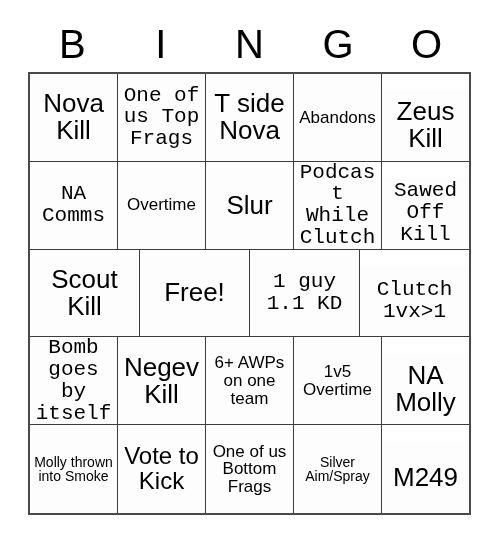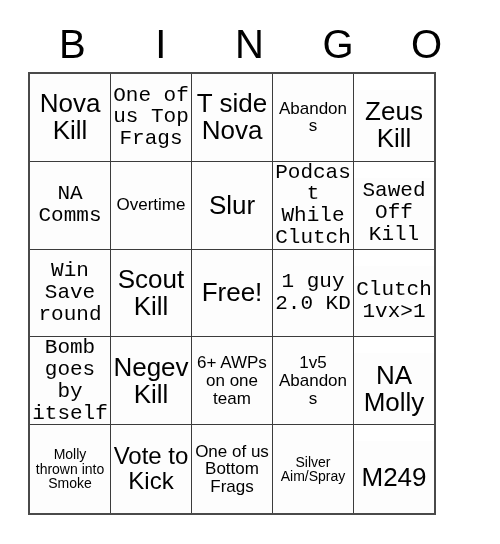--- a/index.html
+++ b/index.html
@@ -43,21 +43,21 @@
     font-weight: 400;
     color: #000000;
     letter-spacing: 0px;
   }
 
   
   .grid {
     position: absolute;
     left: 28px;
     top: 72px;
-    width: 408px;
+    width: 443px;
     height: 443px;
     border: 2px solid #4a4a4a;
     box-sizing: border-box;
     background: #ffffff;
     display: flex;
     flex-direction: column;
   }
   .grid-row {
     display: flex;
     flex: 1 1 0;
@@ -140,48 +140,45 @@
           <span class="cell-text">Slur</span>
         </div>
         <div class="cell fs-md">
           <span class="cell-text">Podcast While Clutch</span>
         </div>
         <div class="cell fs-md">
           <span class="cell-text">Sawed Off Kill</span>
         </div>
       </div>
       <div class="grid-row">
-        <div class="cell fs-md">
-          <span class="cell-text">Win Save round</span>
-        </div>
         <div class="cell fs-xl">
           <span class="cell-text">Scout Kill</span>
         </div>
         <div class="cell fs-xl">
           <span class="cell-text">Free!</span>
         </div>
         <div class="cell fs-md">
-          <span class="cell-text">1 guy 2.0 KD</span>
+          <span class="cell-text">1 guy 1.1 KD</span>
         </div>
         <div class="cell fs-md">
           <span class="cell-text">Clutch 1vx&gt;1</span>
         </div>
       </div>
       <div class="grid-row">
         <div class="cell fs-md">
           <span class="cell-text">Bomb goes by itself</span>
         </div>
         <div class="cell fs-xl">
           <span class="cell-text">Negev Kill</span>
         </div>
         <div class="cell fs-sm">
           <span class="cell-text">6+ AWPs on one team</span>
         </div>
         <div class="cell fs-sm">
-          <span class="cell-text">1v5 Abandons</span>
+          <span class="cell-text">1v5 Overtime</span>
         </div>
         <div class="cell fs-xl">
           <span class="cell-text">NA Molly</span>
         </div>
       </div>
       <div class="grid-row">
         <div class="cell fs-xs">
           <span class="cell-text">Molly thrown into Smoke</span>
         </div>
         <div class="cell fs-lg">

